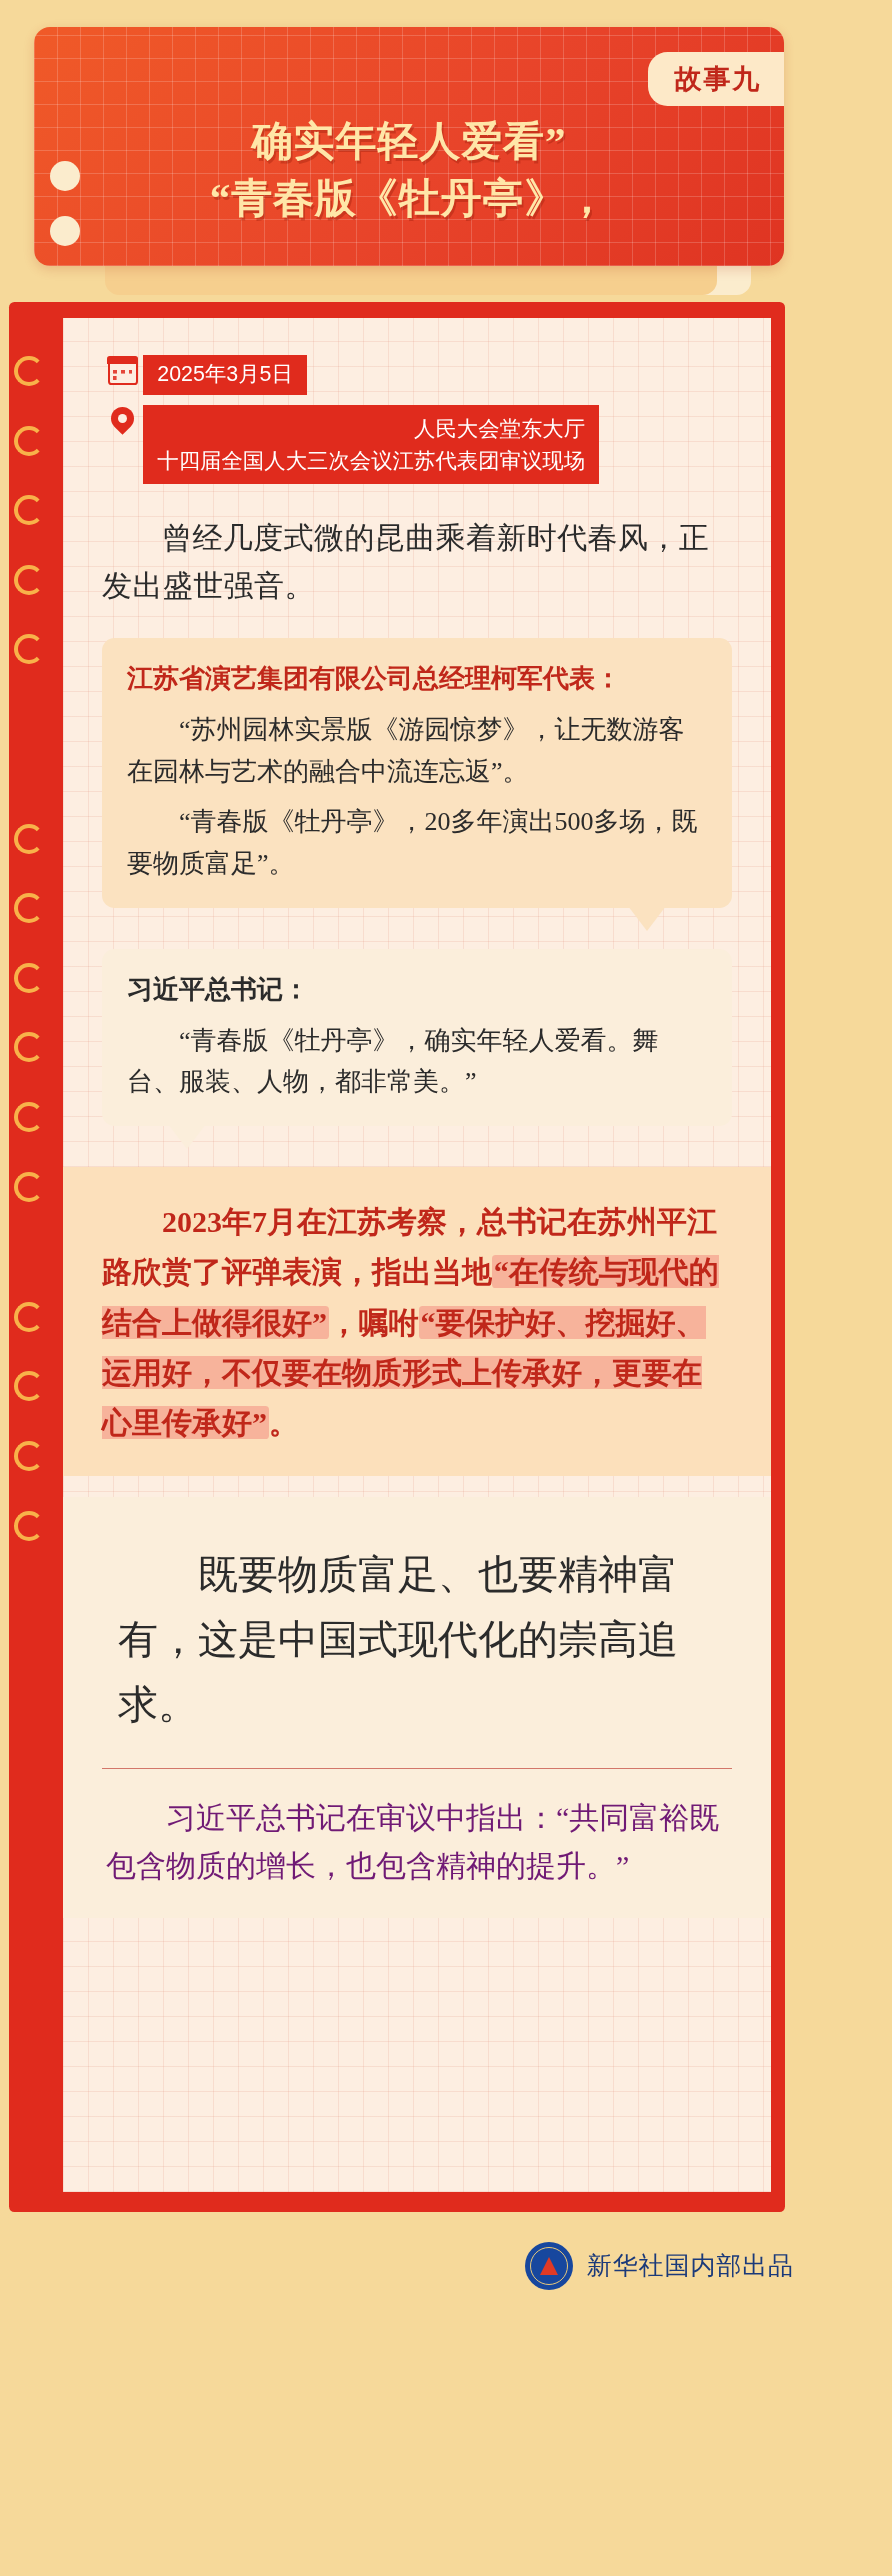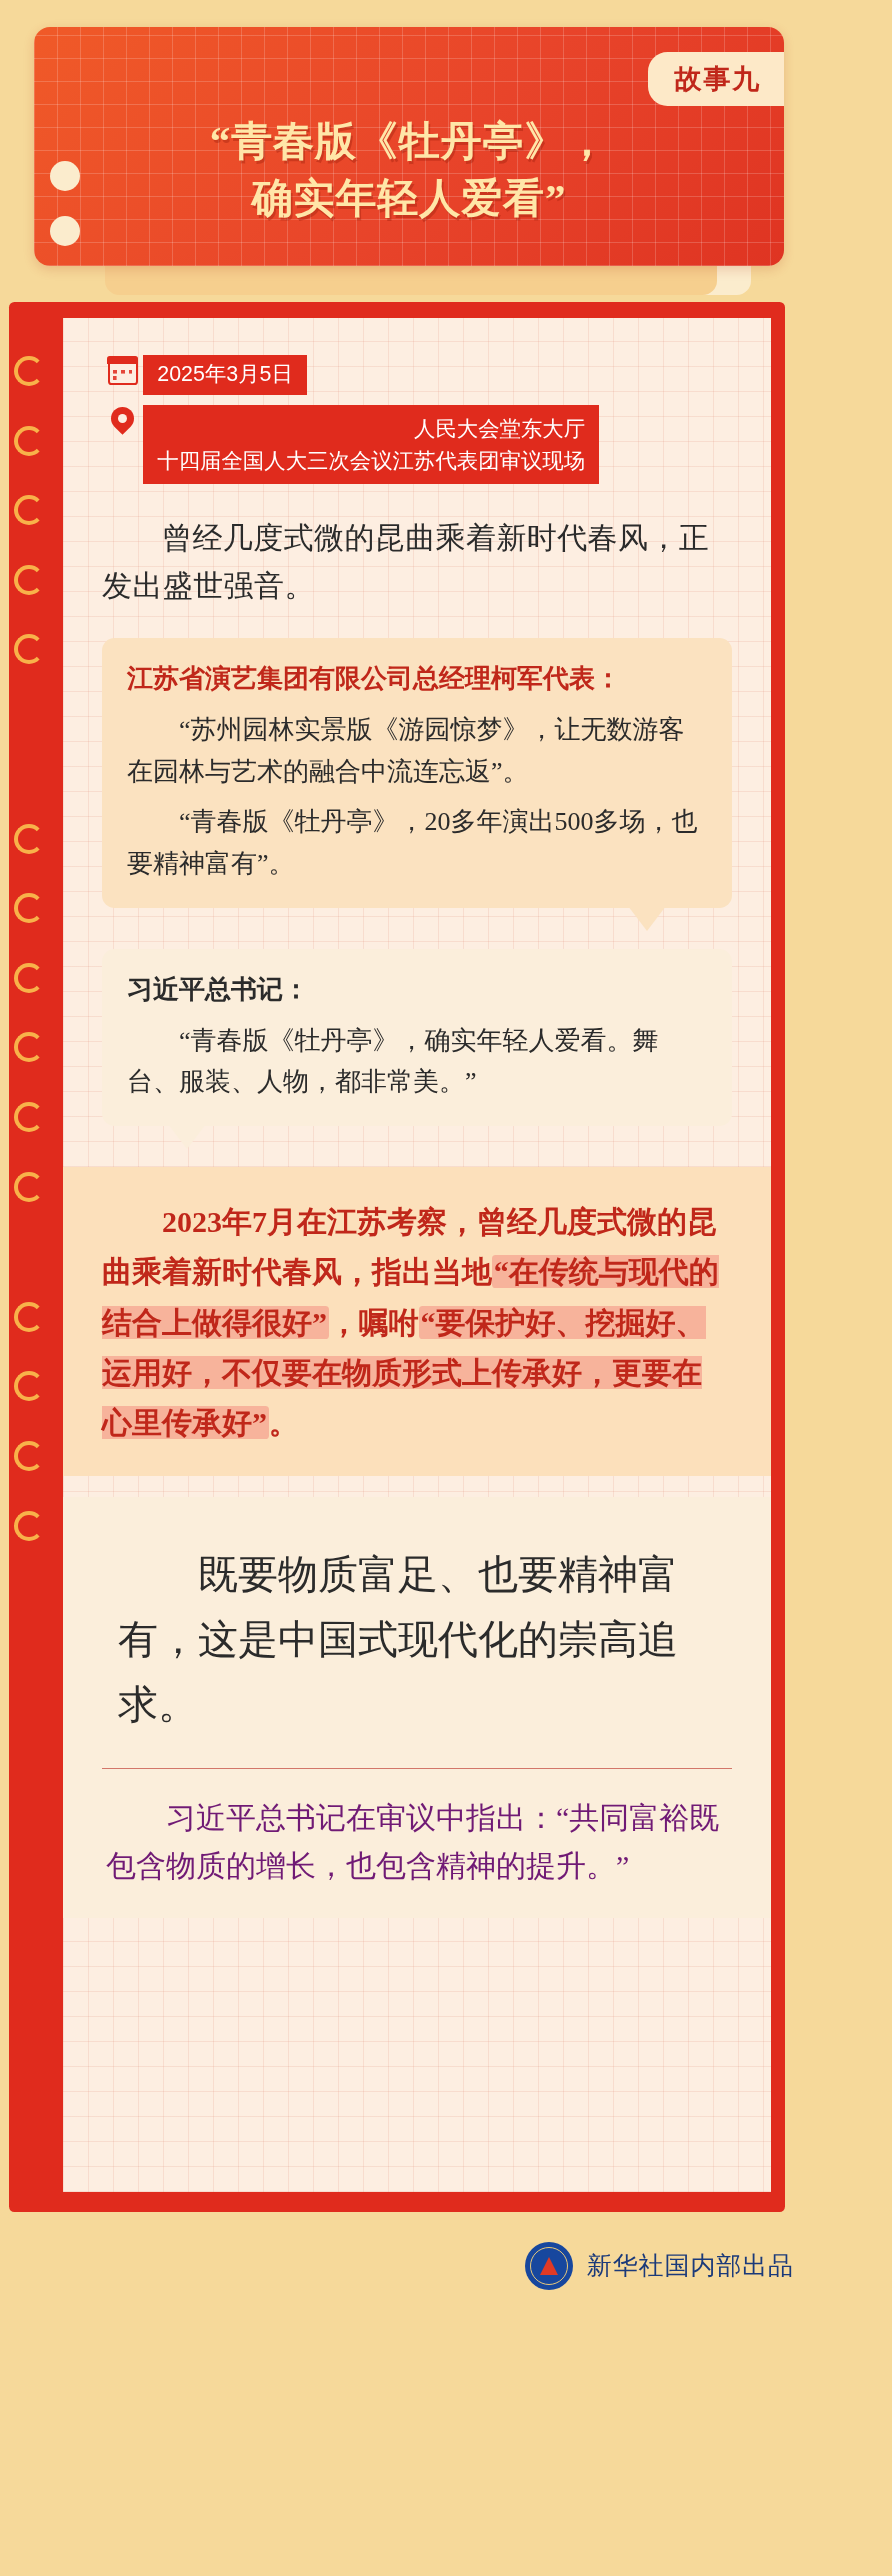--- a/index.html
+++ b/index.html
@@ -375,22 +375,22 @@
 <body>
 
 <div class="page">
 
   <div class="header-wrap">
     <div class="card-back-2"></div>
     <div class="card-back-1"></div>
     <div class="card-front">
       <div class="story-badge">故事九</div>
       <div class="title-block">
+        <span class="title-line">确实年轻人爱看”</span>
         <span class="title-line">“青春版《牡丹亭》，</span>
-        <span class="title-line">确实年轻人爱看”</span>
       </div>
     </div>
     <div class="punch-left"></div>
     <div class="punch-left second"></div>
   </div>
 
   <div class="main-frame">
 
     <div class="rings">
       <div class="ring" style="top:0px"></div>
@@ -428,30 +428,30 @@
             <div>十四届全国人大三次会议江苏代表团审议现场</div>
           </div>
         </div>
       </div>
 
       <p class="para">曾经几度式微的昆曲乘着新时代春风，正发出盛世强音。</p>
 
       <div class="bubble tail-right">
         <div class="bubble-speaker">江苏省演艺集团有限公司总经理柯军代表：</div>
         <p class="bubble-text">“苏州园林实景版《游园惊梦》，让无数游客在园林与艺术的融合中流连忘返”。</p>
-        <p class="bubble-text">“青春版《牡丹亭》，20多年演出500多场，也要精神富有”。</p>
+        <p class="bubble-text">“青春版《牡丹亭》，20多年演出500多场，既要物质富足”。</p>
       </div>
 
       <div class="bubble light tail-left">
         <div class="bubble-speaker">习近平总书记：</div>
         <p class="bubble-text">“青春版《牡丹亭》，确实年轻人爱看。舞台、服装、人物，都非常美。”</p>
       </div>
 
       <div class="highlight-block">
-        <p class="highlight-para"><span>2023年7月在江苏考察，曾经几度式微的昆曲乘着新时代春风，指出当地</span><span class="hl">“在传统与现代的结合上做得很好”</span><span>，嘱咐</span><span class="hl">“要保护好、挖掘好、运用好，不仅要在物质形式上传承好，更要在心里传承好”</span><span>。</span></p>
+        <p class="highlight-para"><span>2023年7月在江苏考察，总书记在苏州平江路欣赏了评弹表演，指出当地</span><span class="hl">“在传统与现代的结合上做得很好”</span><span>，嘱咐</span><span class="hl">“要保护好、挖掘好、运用好，不仅要在物质形式上传承好，更要在心里传承好”</span><span>。</span></p>
       </div>
 
       <div class="plain-block">
         <p class="plain-para">既要物质富足、也要精神富有，这是中国式现代化的崇高追求。</p>
         <hr class="divider">
         <p class="closing-para">习近平总书记在审议中指出：“共同富裕既包含物质的增长，也包含精神的提升。”</p>
       </div>
 
     </div>
   </div>

